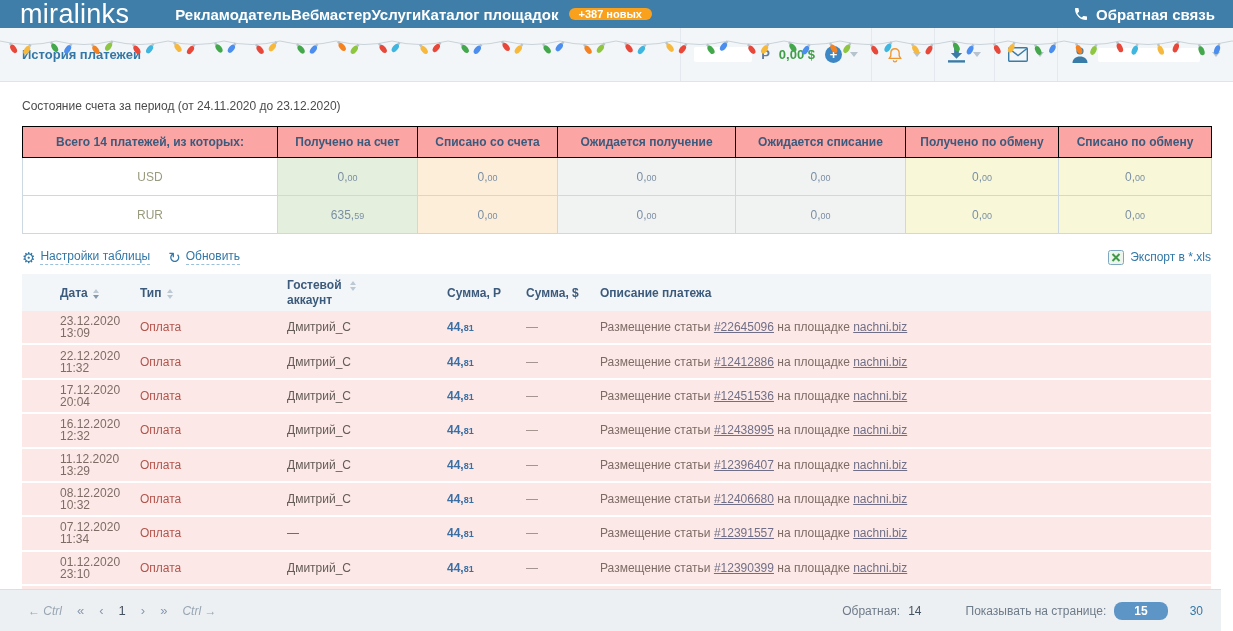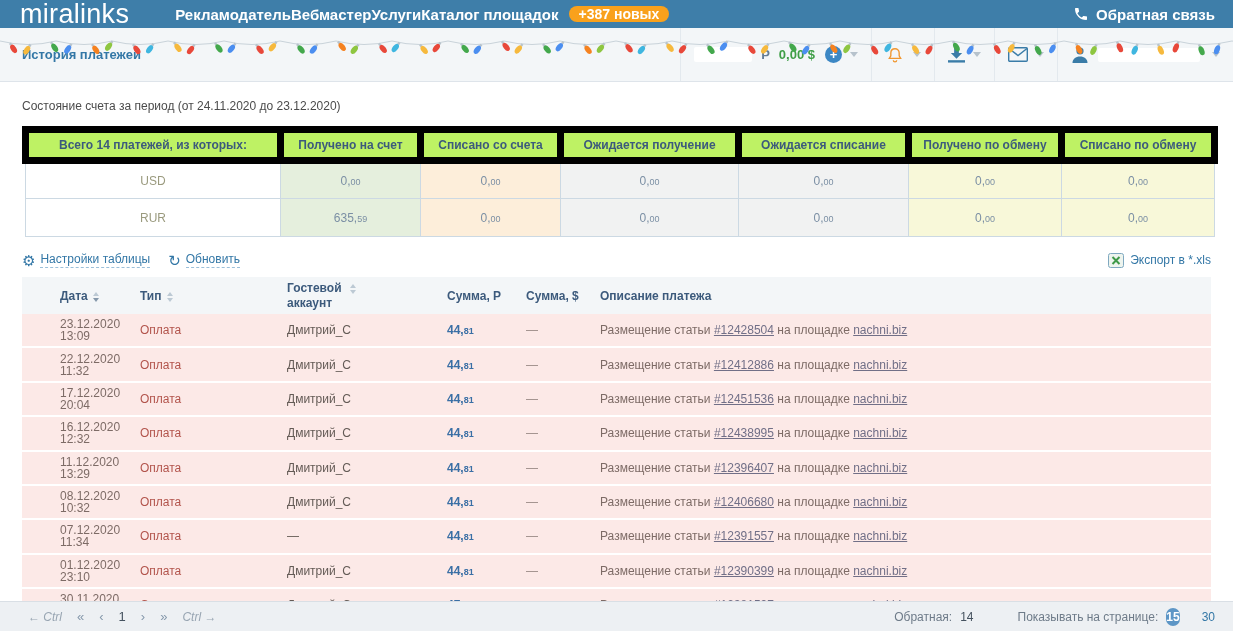--- a/index.html
+++ b/index.html
@@ -6,21 +6,21 @@
   html,body{width:1233px;height:631px;}
   body{font-family:"Liberation Sans",sans-serif;background:#fff;overflow:hidden;}
   .page{position:relative;width:1233px;height:631px;background:#fff;}
 
   
   .top-header{height:28px;background:var(--header-bg,#3e7ea9);display:flex;align-items:center;color:#fff;position:relative;z-index:10;}
   .logo{font-size:27px;margin-left:20px;cursor:pointer;letter-spacing:.3px;}
   .main-nav{display:flex;align-items:center;margin-left:46px;}
   .main-nav ul{display:flex;list-style:none;font-size:15px;font-weight:bold;}
   .main-nav li{cursor:pointer;white-space:nowrap;}
-  .badge{background:var(--badge-orange,#f9a11c);border-radius:10px;padding:0 10px;font-size:14px;font-weight:bold;margin-left:10px;white-space:nowrap;}
+  .badge{background:var(--badge-orange,#f9a11c);border-radius:10px;padding:0 10px;font-size:11px;font-weight:bold;margin-left:10px;white-space:nowrap;}
   .feedback{margin-left:auto;margin-right:18px;display:flex;align-items:center;gap:7px;font-size:15px;font-weight:bold;cursor:pointer;}
 
   
   .garland{position:absolute;top:32px;left:0;pointer-events:none;z-index:30;}
 
   
   .toolbar{height:54px;background:#f3f6f8;border-bottom:1px solid #dee4ea;display:flex;align-items:stretch;position:relative;z-index:5;}
   .breadcrumb{align-self:center;margin-left:22px;color:var(--link-blue,#3377a6);font-weight:bold;font-size:13px;}
   .tools{margin-left:auto;display:flex;align-items:stretch;}
   .tool-group{display:flex;align-items:center;padding:0 13px;border-left:1px solid #e3e9ee;cursor:pointer;}
@@ -28,21 +28,21 @@
   .w56{width:58px;height:15px;margin-right:9px;}
   .w100{width:102px;height:14px;margin:0 4px 0 9px;}
   .rub{color:#647d96;font-weight:bold;font-size:13px;margin-right:9px;}
   .usd{color:var(--usd-green,#3f9e47);font-weight:bold;font-size:13px;margin-right:10px;white-space:nowrap;}
   .plus{width:17px;height:17px;border-radius:50%;background:#3c87c4;color:#fff;font-size:13px;font-weight:bold;display:flex;align-items:center;justify-content:center;line-height:1;}
   .chev{width:0;height:0;border-left:4px solid transparent;border-right:4px solid transparent;border-top:5px solid #b6c2cc;margin-left:8px;}
 
   
   .period{margin:17px 2px 0 22px;font-size:12px;color:#4b4b4b;}
   .summary{margin:13px 22px 0;width:1189px;border-collapse:collapse;table-layout:fixed;font-size:12px;}
-  .summary th{background:#bef264;color:#3c5a7c;font-weight:bold;height:31px;border:7px solid #000000;text-align:center;}
+  .summary th{background:#fca5a5;color:#3c5a7c;font-weight:bold;height:31px;border:1px solid #000000;text-align:center;}
   .summary td{height:38px;text-align:center;border:1px solid #ccd9e3;color:#7b8fa4;}
   .summary td.cur{background:#fff;color:#9a9a7e;}
   .cell-green{background:var(--cell-green,#e5efdd);}
   .cell-orange{background:var(--cell-orange,#fdeeda);}
   .cell-gray{background:#f1f2f2;}
   .cell-yellow{background:var(--cell-yellow,#f8f8d9);}
   .dec{font-size:9px;}
 
   
   .controls{margin:15px 22px 9px;display:flex;align-items:center;font-size:12px;}
@@ -65,28 +65,28 @@
   .payments tbody td{background:var(--row-pink,#fce9e7);border-bottom:2px solid #fff;padding-top:4.2px;padding-bottom:4.2px;line-height:1;vertical-align:middle;}
   td.c-date{color:#7d6b66;}
   td.c-type{color:var(--type-red,#b2544c);}
   td.c-guest{color:#635a55;}
   td.c-sum{color:var(--sum-blue,#3a6fa5);font-weight:bold;}
   td.c-dash{color:#9a8a86;}
   td.c-desc{color:#7d6b66;}
   .dlink{color:#716f87;text-decoration:underline;cursor:pointer;}
 
   
-  .footer{position:absolute;left:0;right:0;bottom:0;height:30px;background:#edf0f3;border-top:1px solid #d9dfe5;display:flex;align-items:center;font-size:12px;}
+  .footer{position:absolute;left:0;right:12px;bottom:0;height:42px;background:#edf0f3;border-top:1px solid #d9dfe5;display:flex;align-items:center;font-size:12px;}
   .pager{margin-left:28px;display:flex;align-items:center;gap:15px;color:#8598ab;}
   .ctrl-hint{font-style:italic;color:#98a5b2;}
   .pg{cursor:pointer;font-size:13px;}
   .pg.current{color:#45525f;}
   .f-right{margin-left:auto;margin-right:18px;display:flex;align-items:center;color:#6e7b89;}
   .rec-val{color:#45525f;margin-left:8px;margin-right:44px;}
-  .pill{background:var(--pill-blue,#5d96c6);color:#fff;border-radius:8px;padding:2px 0;font-weight:bold;margin-left:8px;cursor:pointer;}
+  .pill{background:var(--pill-blue,#5d96c6);color:#fff;border-radius:8px;padding:2px 20px;font-weight:bold;margin-left:8px;cursor:pointer;}
   .pp30{color:var(--link-blue,#3377a6);margin-left:22px;cursor:pointer;}
 </style>
 </head>
 <body>
 
 <div class="page">
 
   <header class="top-header">
     <div class="logo">miralinks</div>
     <nav class="main-nav">
@@ -499,21 +499,21 @@
           <th class="plain">Описание платежа</th>
         </tr>
       </thead>
       <tbody id="pay-body">
           <tr>
             <td class="c-date">23.12.2020 13:09</td>
             <td class="c-type">Оплата</td>
             <td class="c-guest">Дмитрий_С</td>
             <td class="c-sum"><span>44,</span><span class="dec">81</span></td>
             <td class="c-dash">—</td>
-            <td class="c-desc"><span>Размещение статьи </span><a class="dlink">#12428504</a><span> на площадке </span><a class="dlink">nachni.biz</a></td>
+            <td class="c-desc"><span>Размещение статьи </span><a class="dlink">#22645096</a><span> на площадке </span><a class="dlink">nachni.biz</a></td>
           </tr>
           <tr>
             <td class="c-date">22.12.2020 11:32</td>
             <td class="c-type">Оплата</td>
             <td class="c-guest">Дмитрий_С</td>
             <td class="c-sum"><span>44,</span><span class="dec">81</span></td>
             <td class="c-dash">—</td>
             <td class="c-desc"><span>Размещение статьи </span><a class="dlink">#12412886</a><span> на площадке </span><a class="dlink">nachni.biz</a></td>
           </tr>
           <tr>

